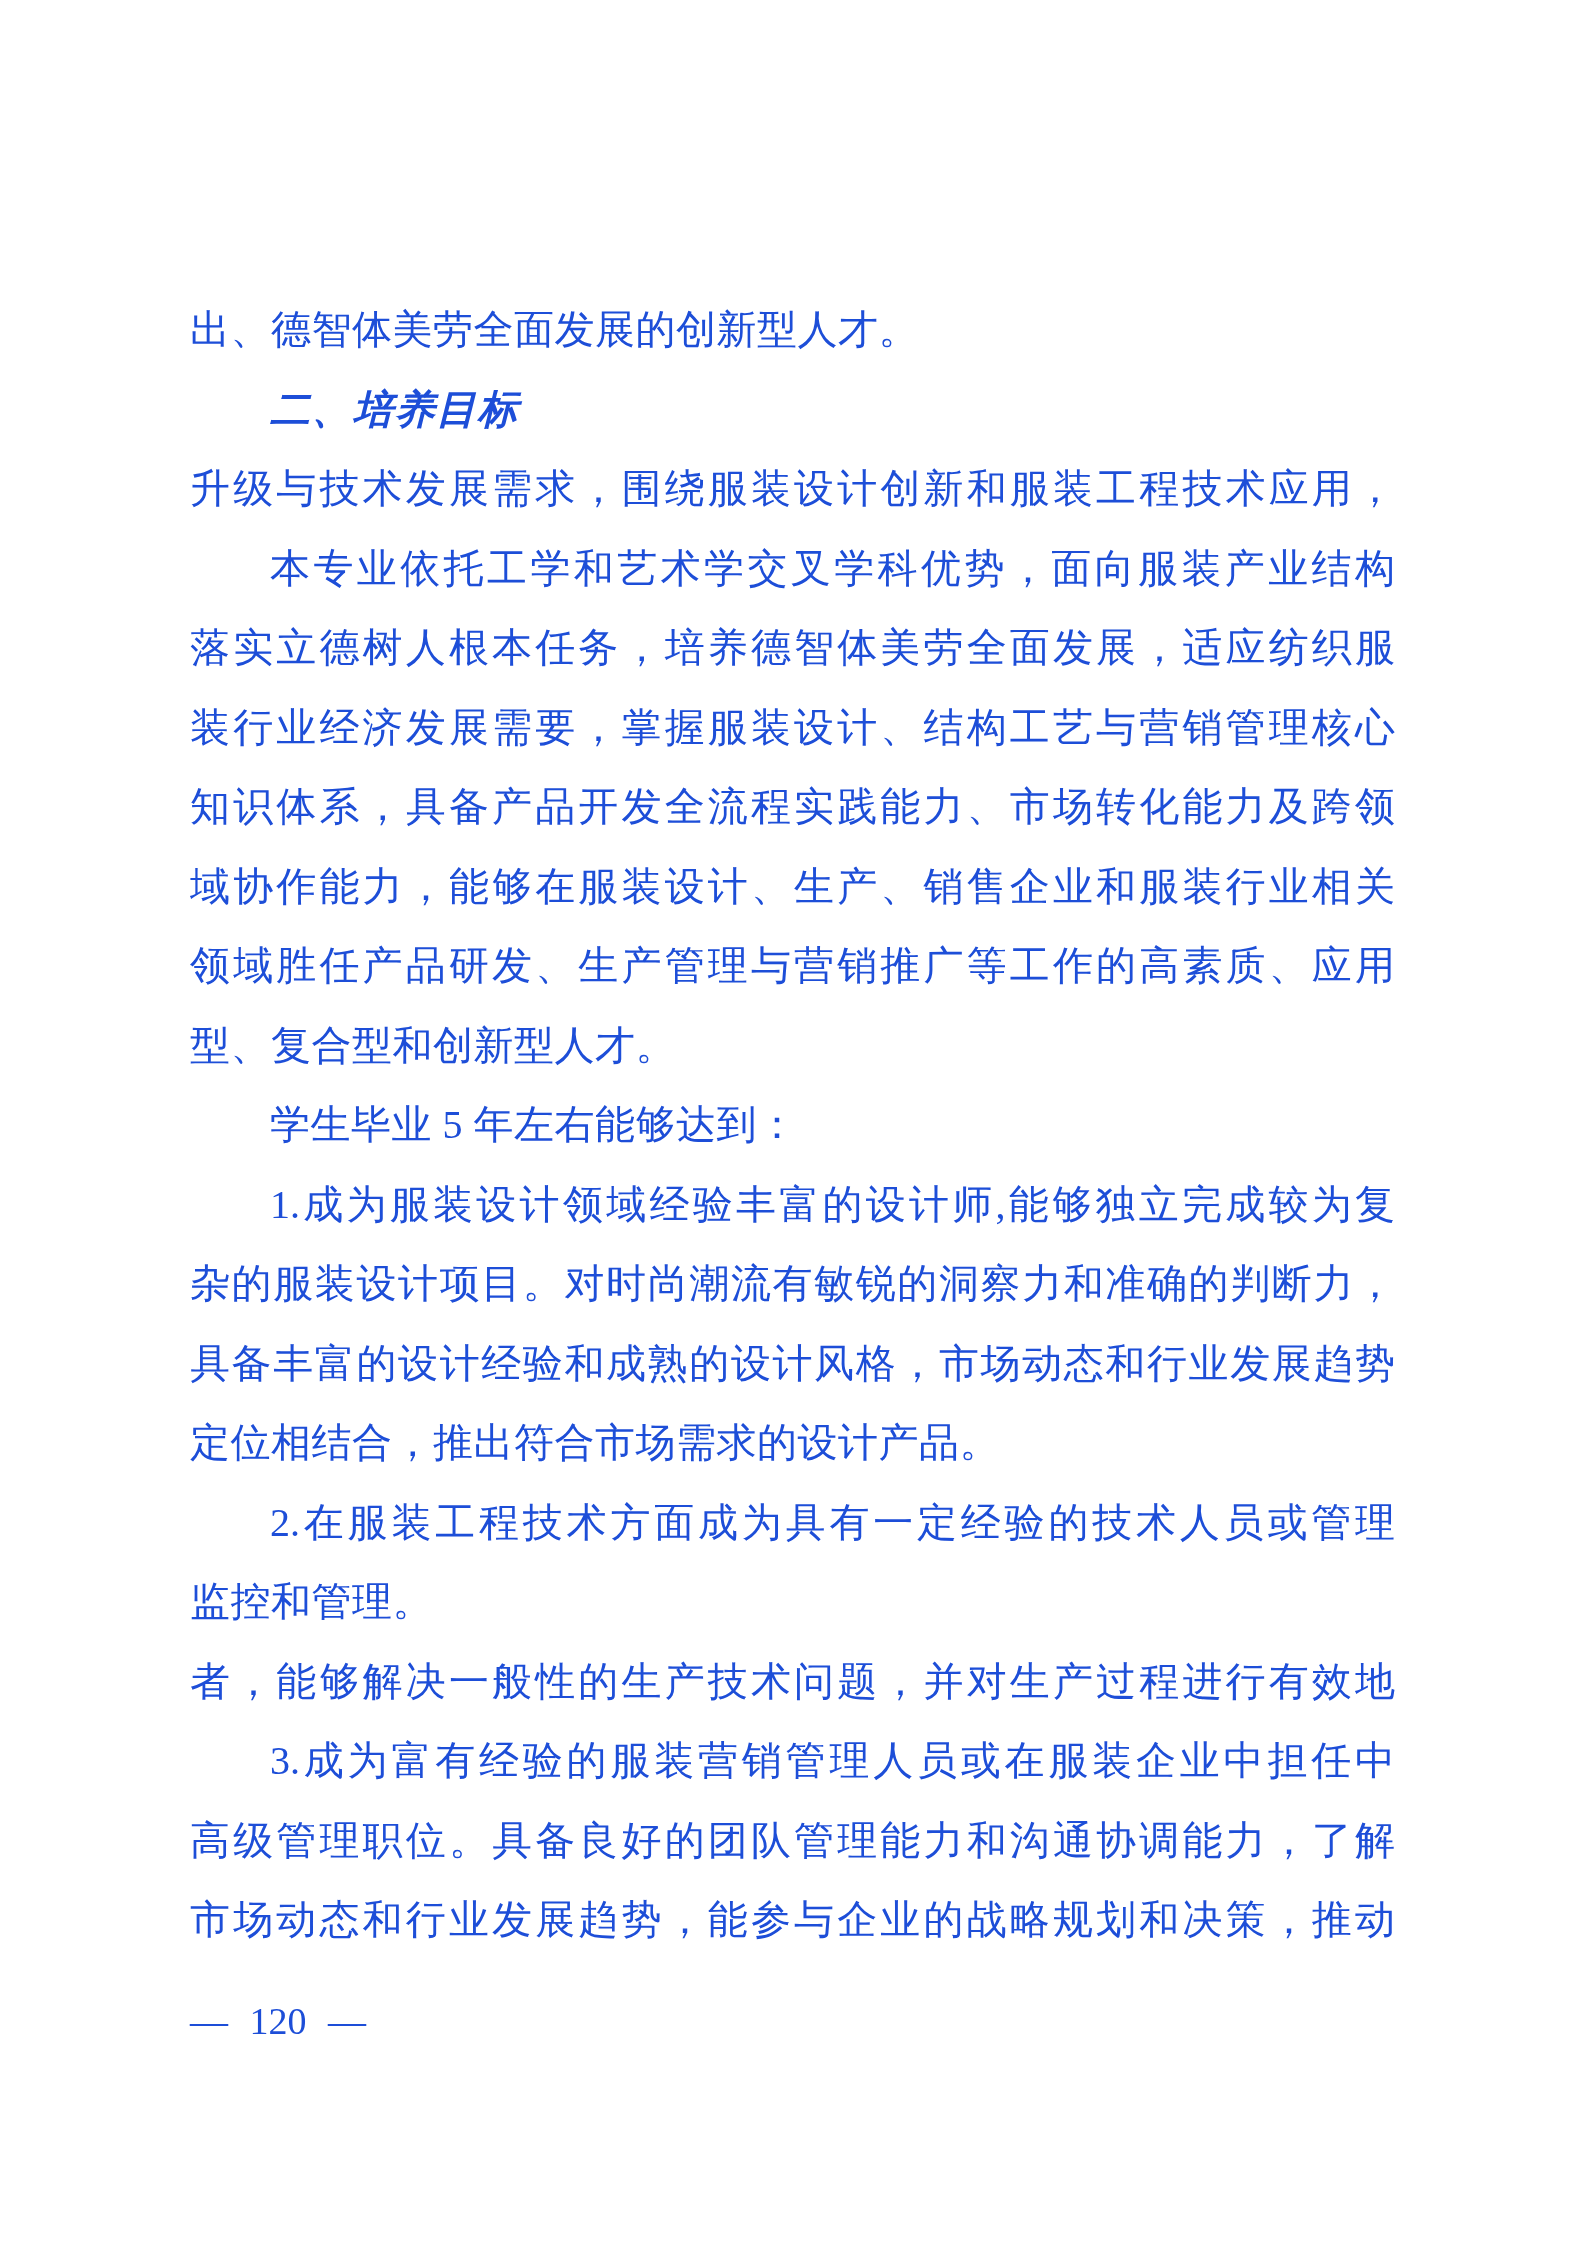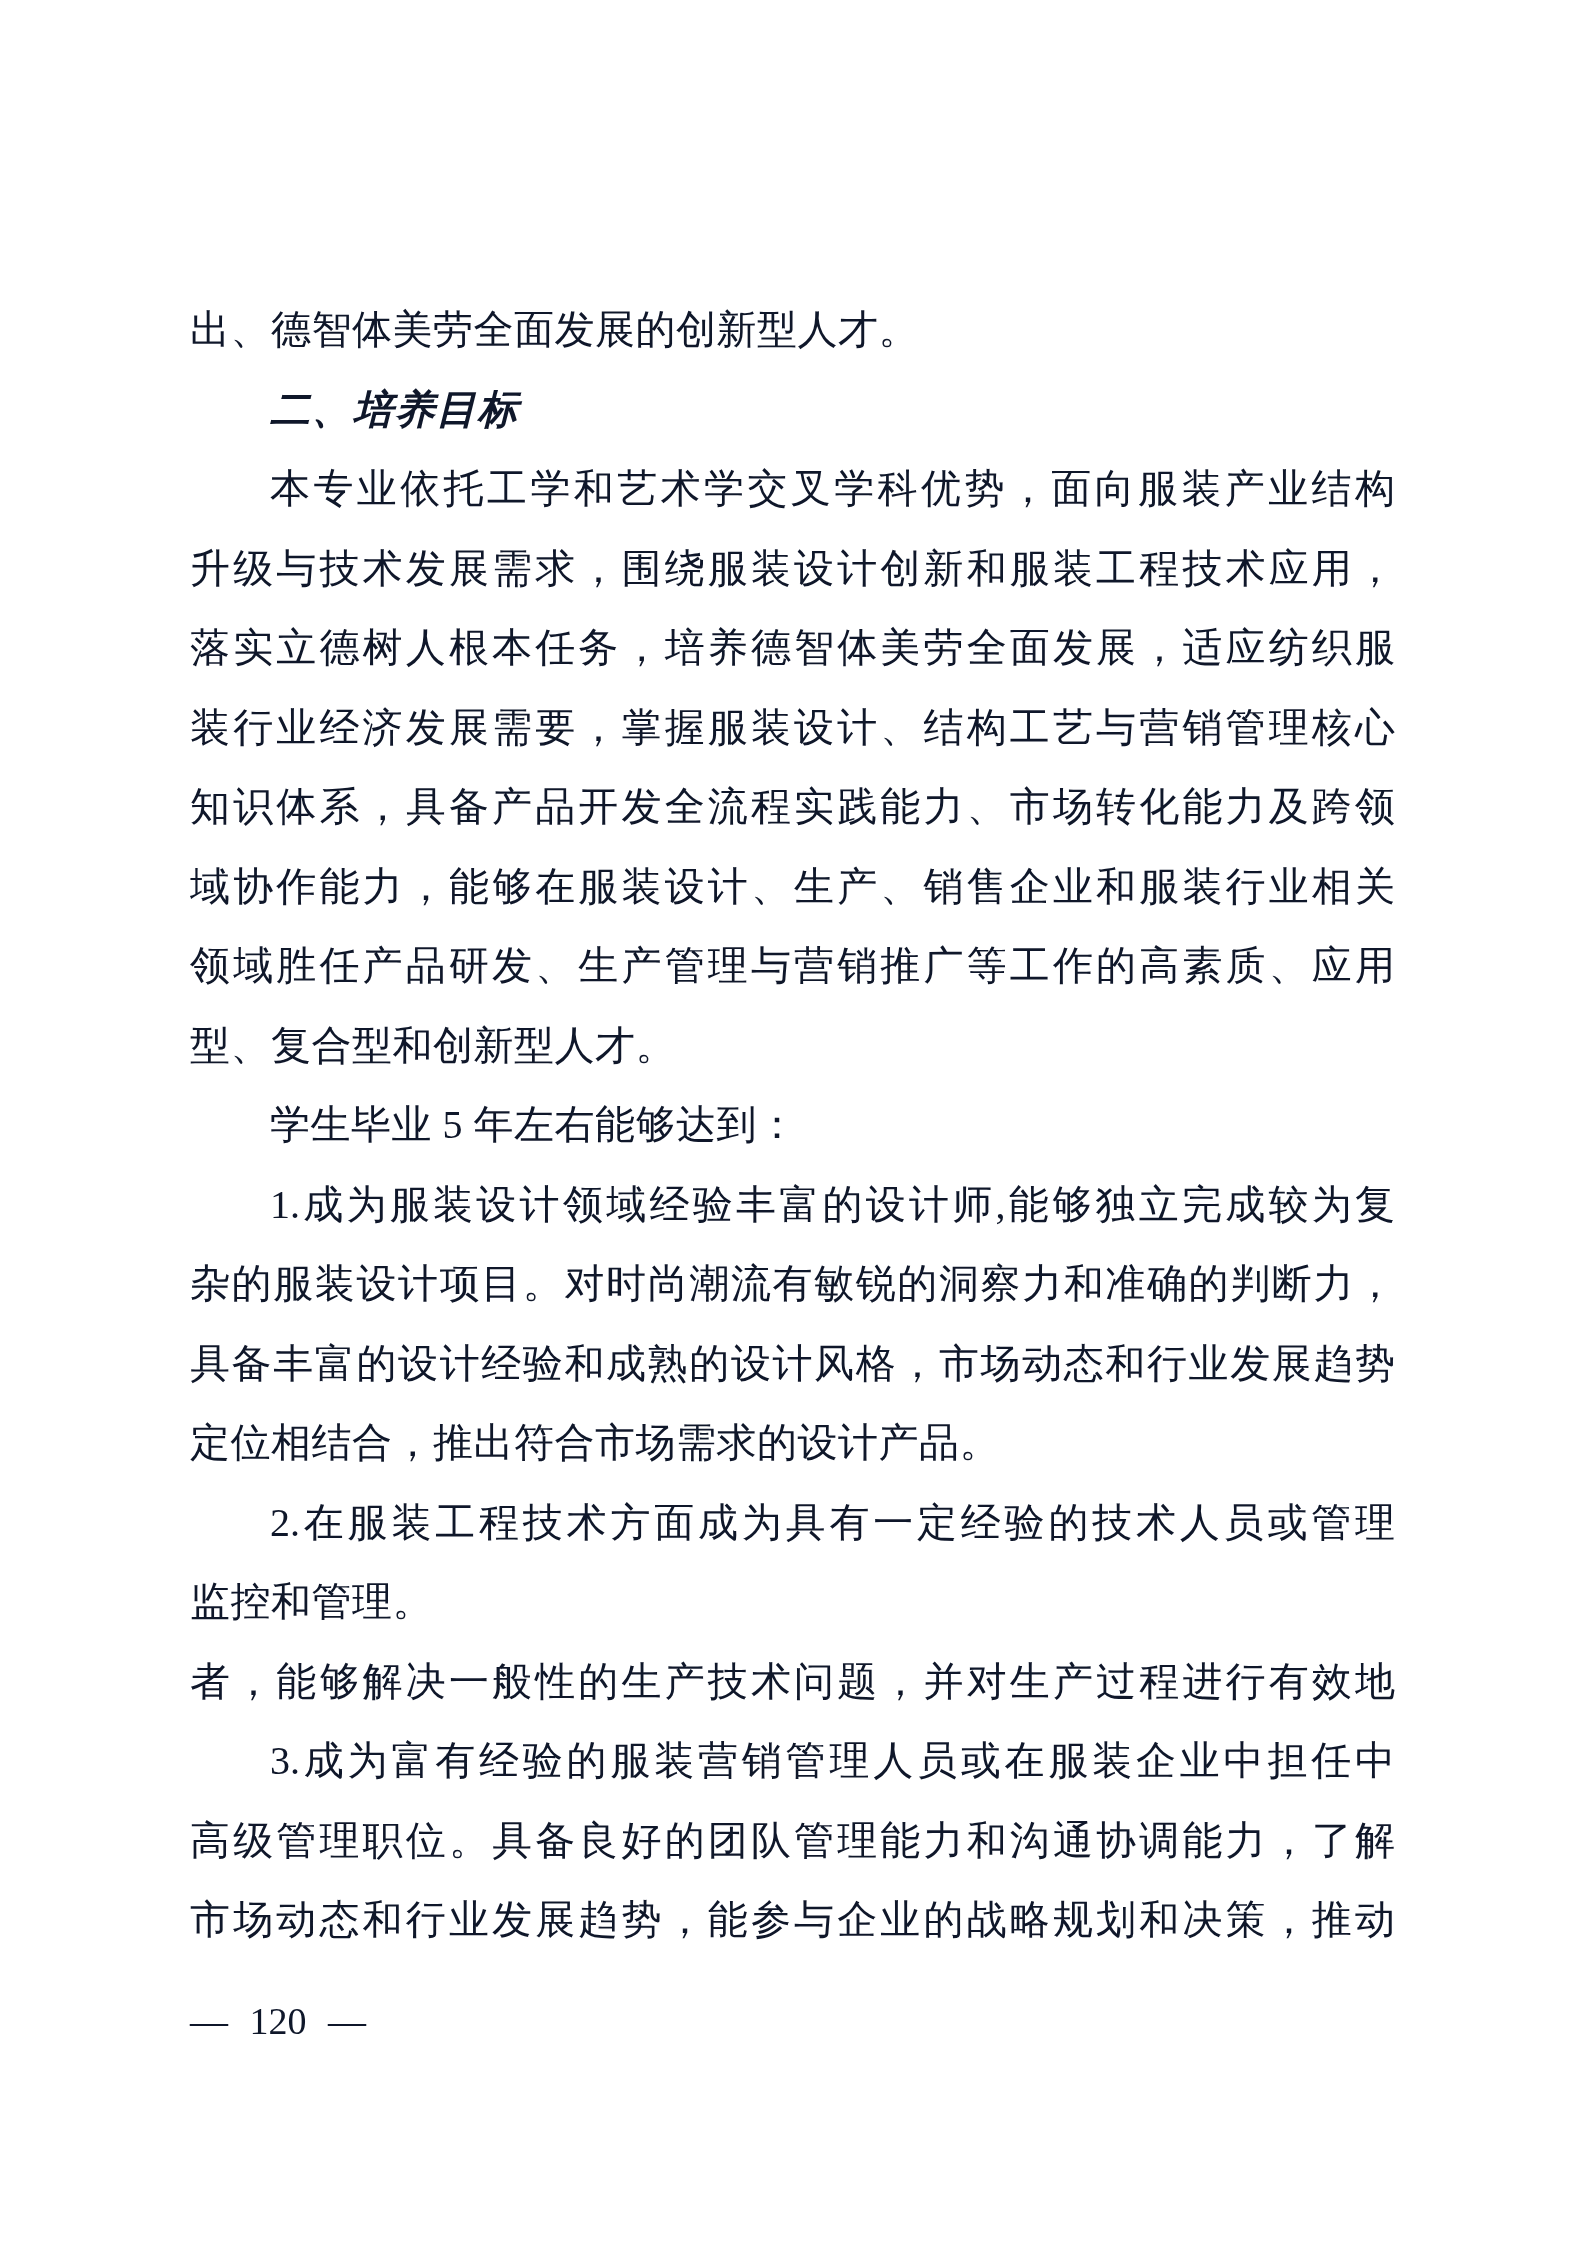--- a/index.html
+++ b/index.html
@@ -2,21 +2,21 @@
 <html><head>
 <meta charset="utf-8">
 <style>
   html, body { margin: 0; padding: 0; background: #e8e8e8; }
   .page {
     position: relative;
     width: 1587px;
     height: 2245px;
     margin: 0 auto;
     background: #ffffff;
-    color: #0f172a;
+    color: #1d4ed8;
     font-family: "Liberation Serif", serif;
     overflow: hidden;
   }
   .content {
     position: absolute;
     left: 190px;
     top: 290px;
     width: 1205px;
   }
   .line {
@@ -49,22 +49,22 @@
     white-space: pre;
   }
 </style>
 </head>
 <body>
 
 <div class="page">
   <div class="content">
       <div class="line">出、德智体美劳全面发展的创新型人才。</div>
       <div class="line heading indent">二、培养目标</div>
+      <div class="line just">升级与技术发展需求，围绕服装设计创新和服装工程技术应用，</div>
       <div class="line indent just">本专业依托工学和艺术学交叉学科优势，面向服装产业结构</div>
-      <div class="line just">升级与技术发展需求，围绕服装设计创新和服装工程技术应用，</div>
       <div class="line just">落实立德树人根本任务，培养德智体美劳全面发展，适应纺织服</div>
       <div class="line just">装行业经济发展需要，掌握服装设计、结构工艺与营销管理核心</div>
       <div class="line just">知识体系，具备产品开发全流程实践能力、市场转化能力及跨领</div>
       <div class="line just">域协作能力，能够在服装设计、生产、销售企业和服装行业相关</div>
       <div class="line just">领域胜任产品研发、生产管理与营销推广等工作的高素质、应用</div>
       <div class="line">型、复合型和创新型人才。</div>
       <div class="line indent">学生毕业 5 年左右能够达到：</div>
       <div class="line indent just">1.成为服装设计领域经验丰富的设计师,能够独立完成较为复</div>
       <div class="line just">杂的服装设计项目。对时尚潮流有敏锐的洞察力和准确的判断力，</div>
       <div class="line just">具备丰富的设计经验和成熟的设计风格，市场动态和行业发展趋势</div>

